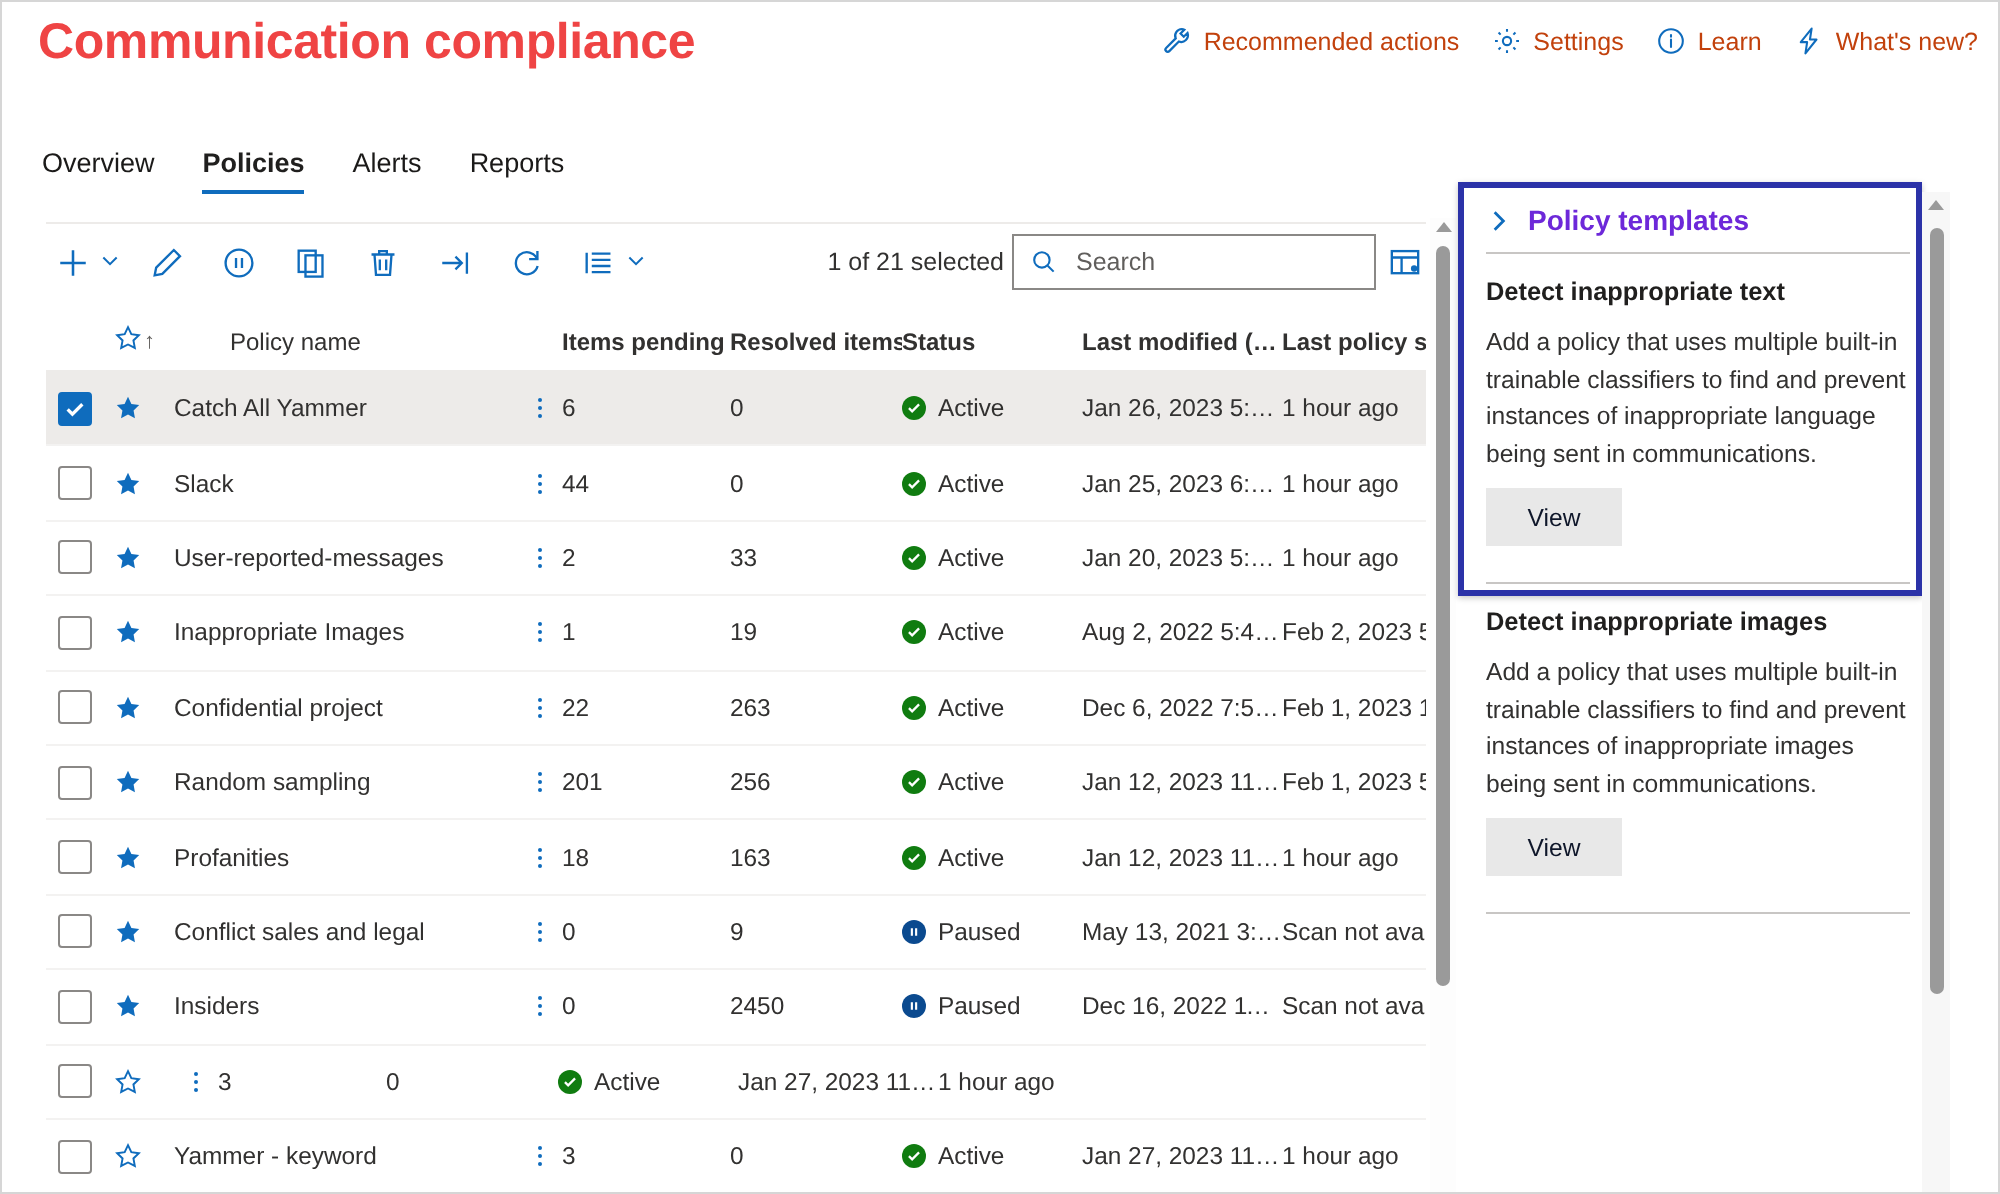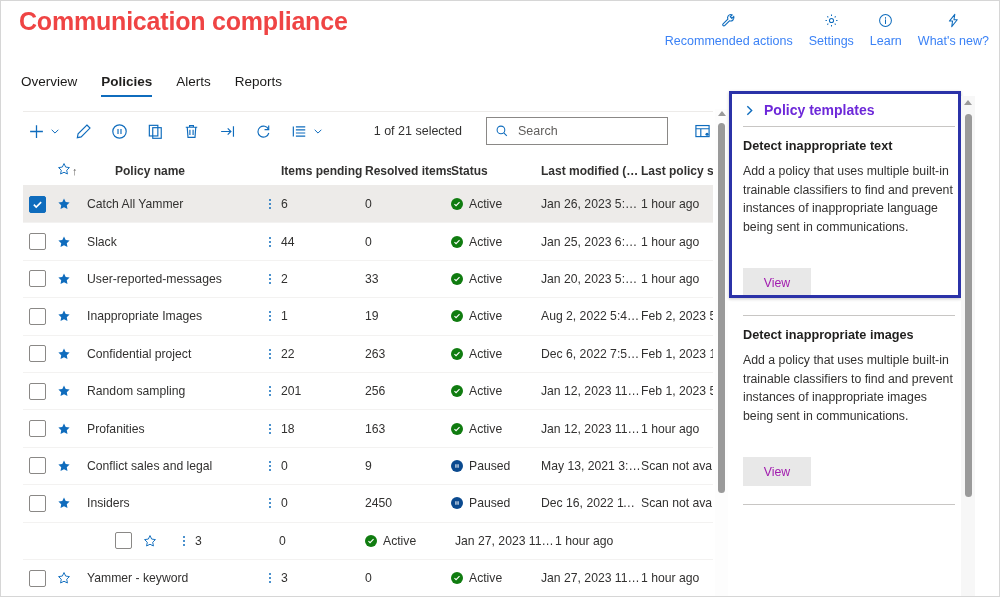--- a/index.html
+++ b/index.html
@@ -27,21 +27,21 @@
     position: absolute; left: 18px; top: 6px;
     font-size: 25px; font-weight: bold; letter-spacing: -0.2px;
     color: #ef4444;
   }
   .header-actions {
     position: absolute; right: 12px; top: 12px;
     display: flex; align-items: center; gap: 16px;
   }
   .hdr-action {
     display: flex; align-items: center; gap: 6px;
-    font-size: 12.5px; color: #3b82f6; cursor: pointer; white-space: nowrap; flex-direction: column;
+    font-size: 12.5px; color: #c2410c; cursor: pointer; white-space: nowrap;
   }
   .hdr-action .ico { display: inline-flex; width: 15px; height: 15px; color: #0f6cbd; }
   .hdr-action svg { width: 15px; height: 15px; display: block; }
 
   
   .tabs {
     position: absolute; left: 18px; top: 57px;
     display: flex; gap: 0px; align-items: flex-end;
   }
   .tab {
@@ -71,21 +71,21 @@
     display: inline-flex; align-items: center; justify-content: center;
     height: 30px; min-width: 26px; padding: 0 4px; cursor: pointer; color: #0f6cbd;
   }
   .cmd-btn svg { display: block; }
   .cmd-grp { display: inline-flex; align-items: center; }
   .cmd-gap { width: 10px; }
   .chev { margin-left: 1px; color: #0f6cbd; }
 
   .cmd-right {
     position: absolute; right: 0; top: 0;
-    display: flex; align-items: center; gap: 24px; height: 32px;
+    display: flex; align-items: center; gap: 4px; height: 32px;
   }
   .sel-count { font-size: 12.5px; color: #323130; white-space: nowrap; }
   .searchbox {
     width: 182px; height: 28px; border: 1px solid #8a8886; background: #fff;
     display: flex; align-items: center; gap: 7px; padding: 0 8px;
   }
   .searchbox .sico { color: #0f6cbd; display: inline-flex; }
   .searchbox input {
     border: none; outline: none; font-size: 12.5px; width: 100%;
     font-family: "Liberation Sans", sans-serif; color: #323130; background: transparent;
@@ -100,34 +100,33 @@
   }
   .thead {
     display: flex; align-items: center; height: 30px;
     font-size: 12px; font-weight: bold; color: #323130;
     border-bottom: 1px solid #edebe9;
   }
   .trow {
     display: flex; align-items: center; height: 37.4px;
     font-size: 12.2px; color: #323130;
     border-bottom: 1px solid #f3f2f1;
-    justify-content: center;
   }
   .trow.selected { background: #edebe9; }
   .c-check { width: 34px; flex: 0 0 34px; display: flex; align-items: center; padding-left: 6px; }
   .c-star  { width: 30px; flex: 0 0 30px; display: flex; align-items: center; }
   .c-name  { width: 172px; flex: 0 0 172px; overflow: hidden; white-space: nowrap; text-overflow: ellipsis; }
   .c-kebab { width: 22px; flex: 0 0 22px; display: flex; align-items: center; justify-content: center; }
   .c-pend  { width: 84px; flex: 0 0 84px; overflow: hidden; white-space: nowrap; }
   .c-res   { width: 86px; flex: 0 0 86px; overflow: hidden; white-space: nowrap; }
   .c-stat  { width: 90px; flex: 0 0 90px; display: flex; align-items: center; gap: 6px; white-space: nowrap; }
   .c-mod   { width: 100px; flex: 0 0 100px; overflow: hidden; white-space: nowrap; text-overflow: ellipsis; }
   .c-scan  { width: 72px; flex: 0 0 72px; overflow: hidden; white-space: nowrap; }
 
-  .thead .c-name { font-weight: bold; padding-left: 28px; }
+  .thead .c-name { font-weight: normal; padding-left: 28px; }
   .chk {
     width: 17px; height: 17px; border: 1px solid #8a8886; background: #fff;
     border-radius: 2px; cursor: pointer; display: block;
   }
   .chk.on {
     background: #0f6cbd; border-color: #0f6cbd;
     display: flex; align-items: center; justify-content: center;
   }
   .chk.on svg { width: 11px; height: 11px; }
   .star { cursor: pointer; display: inline-flex; color: #0f6cbd; }
@@ -164,22 +163,22 @@
   .panel-head {
     display: flex; align-items: center; gap: 8px; padding: 11px 0 6px 0;
   }
   .panel-head .pchev { color: #0f6cbd; display: inline-flex; }
   .panel-title { font-size: 14px; font-weight: bold; color: #6d28d9; }
   .panel-rule { height: 1px; background: #c8c6c4; margin: 2px 0 0 0; }
   .tpl { padding-top: 12px; }
   .tpl-title { font-size: 12.7px; font-weight: bold; color: #201f1e; margin-bottom: 9px; }
   .tpl-desc { font-size: 12.3px; line-height: 18.5px; color: #323130; }
   .view-btn {
-    margin-top: 32px; width: 68px; height: 29px; background: #e8e8e8;
-    border: none; font-size: 12.3px; color: #a21caf; cursor: pointer;
+    margin-top: 8px; width: 68px; height: 29px; background: #e8e8e8;
+    border: none; font-size: 12.3px; color: #0f172a; cursor: pointer;
     font-family: "Liberation Sans", sans-serif;
   }
   .tpl-sep { height: 1px; background: #c8c6c4; margin-top: 18px; }
 
   
   .highlight-ring {
     position: absolute; left: 728px; top: 90px; width: 232px; height: 207px;
     border: 3px solid #2b32a8; pointer-events: none; background: transparent;
     box-shadow: 0 1px 3px rgba(0,0,0,0.22);
   }

